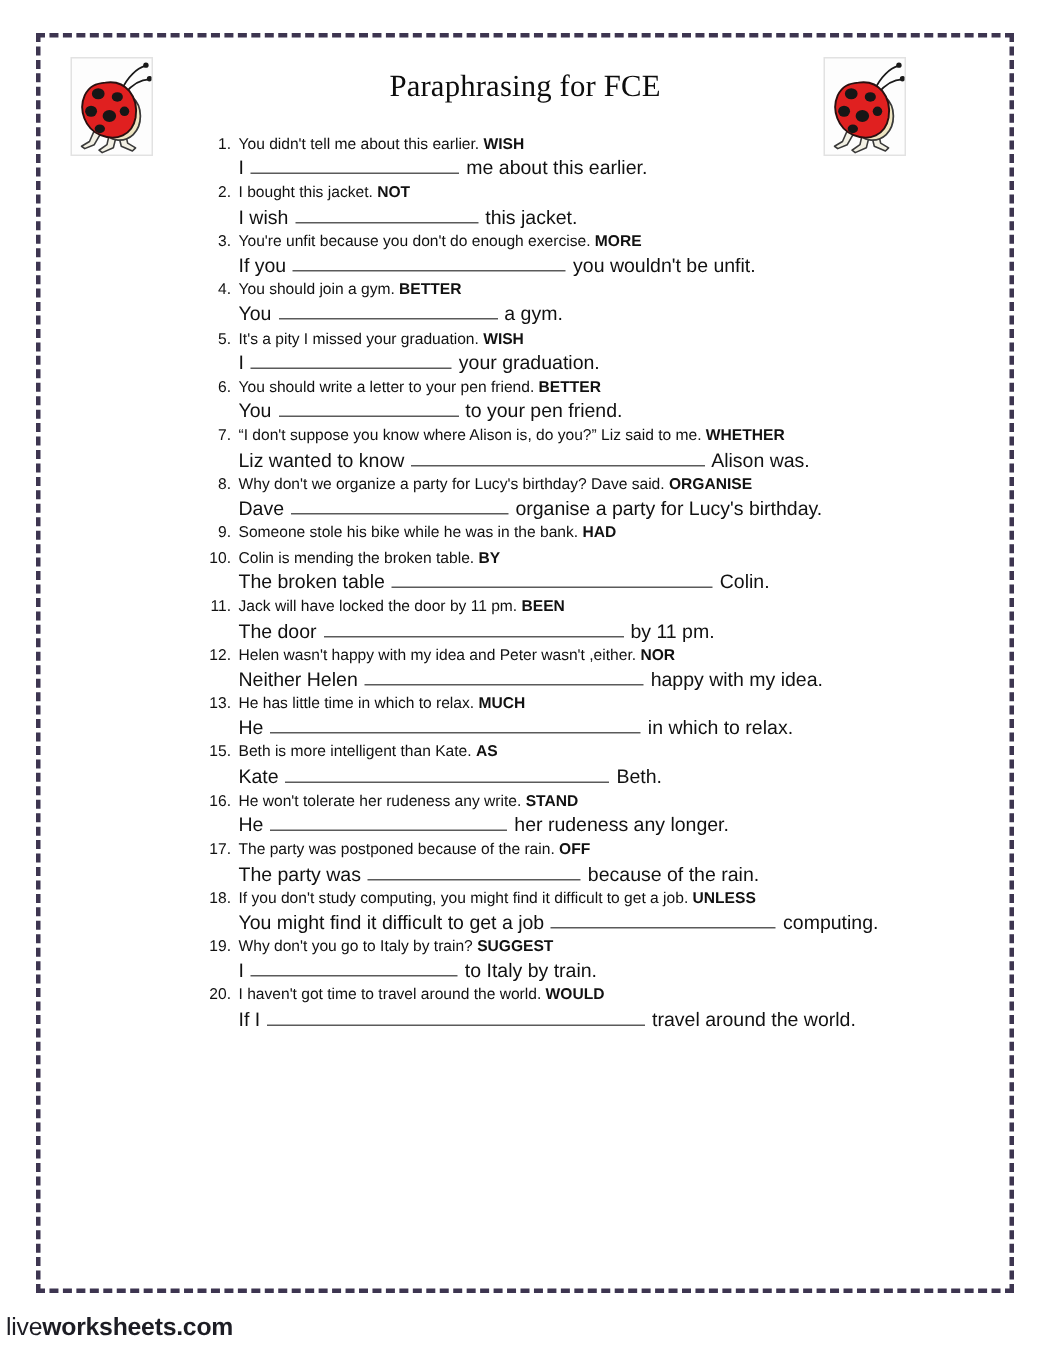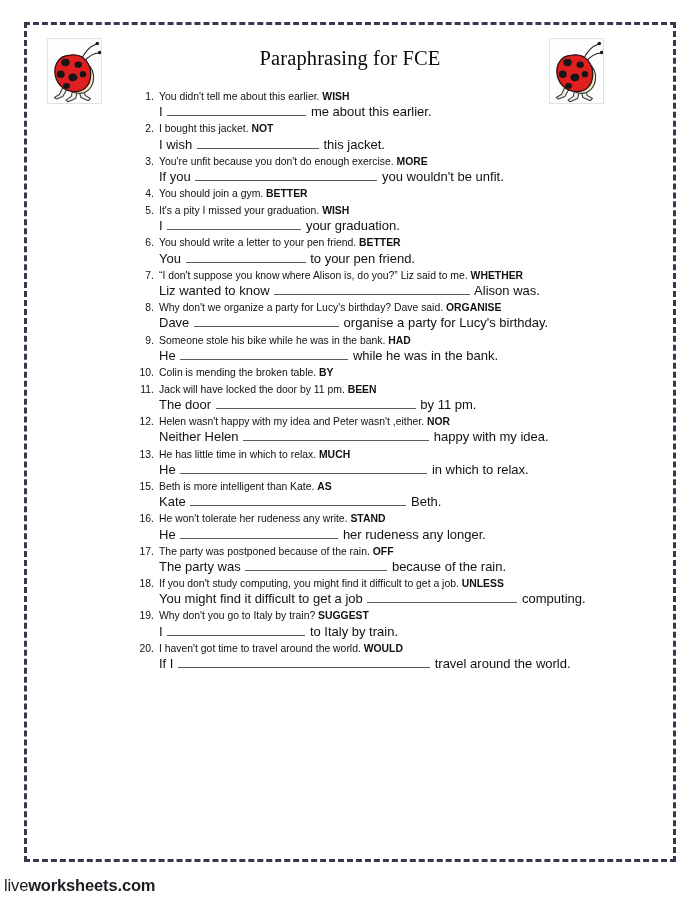--- a/index.html
+++ b/index.html
@@ -198,43 +198,44 @@
       <div class="q-item">
         <div class="q-prompt"><span class="q-num">2.</span><span>I bought this jacket.</span> <span class="q-key">NOT</span></div>
         <div class="q-answer"><span>I wish</span> <span class="blank" style="width: 122px;"></span> <span>this jacket.</span></div>
       </div>
       <div class="q-item">
         <div class="q-prompt"><span class="q-num">3.</span><span>You're unfit because you don't do enough exercise.</span> <span class="q-key">MORE</span></div>
         <div class="q-answer"><span>If you</span> <span class="blank" style="width: 182px;"></span> <span>you wouldn't be unfit.</span></div>
       </div>
       <div class="q-item">
         <div class="q-prompt"><span class="q-num">4.</span><span>You should join a gym.</span> <span class="q-key">BETTER</span></div>
+        <div class="q-answer"><span>You</span> <span class="blank" style="width: 146px;"></span> <span>a gym.</span></div>
       </div>
       <div class="q-item">
         <div class="q-prompt"><span class="q-num">5.</span><span>It's a pity I missed your graduation.</span> <span class="q-key">WISH</span></div>
         <div class="q-answer"><span>I</span> <span class="blank" style="width: 134px;"></span> <span>your graduation.</span></div>
       </div>
       <div class="q-item">
         <div class="q-prompt"><span class="q-num">6.</span><span>You should write a letter to your pen friend.</span> <span class="q-key">BETTER</span></div>
         <div class="q-answer"><span>You</span> <span class="blank" style="width: 120px;"></span> <span>to your pen friend.</span></div>
       </div>
       <div class="q-item">
         <div class="q-prompt"><span class="q-num">7.</span><span>“I don't suppose you know where Alison is, do you?” Liz said to me.</span> <span class="q-key">WHETHER</span></div>
         <div class="q-answer"><span>Liz wanted to know</span> <span class="blank" style="width: 196px;"></span> <span>Alison was.</span></div>
       </div>
       <div class="q-item">
         <div class="q-prompt"><span class="q-num">8.</span><span>Why don't we organize a party for Lucy's birthday? Dave said.</span> <span class="q-key">ORGANISE</span></div>
         <div class="q-answer"><span>Dave</span> <span class="blank" style="width: 145px;"></span> <span>organise a party for Lucy's birthday.</span></div>
       </div>
       <div class="q-item">
         <div class="q-prompt"><span class="q-num">9.</span><span>Someone stole his bike while he was in the bank.</span> <span class="q-key">HAD</span></div>
-        <div class="q-answer"><span>He</span> <span class="blank" style="width: 168px;"></span> <span>while he was in the bank.</span></div>
       </div>
       <div class="q-item">
         <div class="q-prompt"><span class="q-num">10.</span><span>Colin is mending the broken table.</span> <span class="q-key">BY</span></div>
+        <div class="q-answer"><span>The broken table</span> <span class="blank" style="width: 214px;"></span> <span>Colin.</span></div>
       </div>
       <div class="q-item">
         <div class="q-prompt"><span class="q-num">11.</span><span>Jack will have locked the door by 11 pm.</span> <span class="q-key">BEEN</span></div>
         <div class="q-answer"><span>The door</span> <span class="blank" style="width: 200px;"></span> <span>by 11 pm.</span></div>
       </div>
       <div class="q-item">
         <div class="q-prompt"><span class="q-num">12.</span><span>Helen wasn't happy with my idea and Peter wasn't ,either.</span> <span class="q-key">NOR</span></div>
         <div class="q-answer"><span>Neither Helen</span> <span class="blank" style="width: 186px;"></span> <span>happy with my idea.</span></div>
       </div>
       <div class="q-item">

